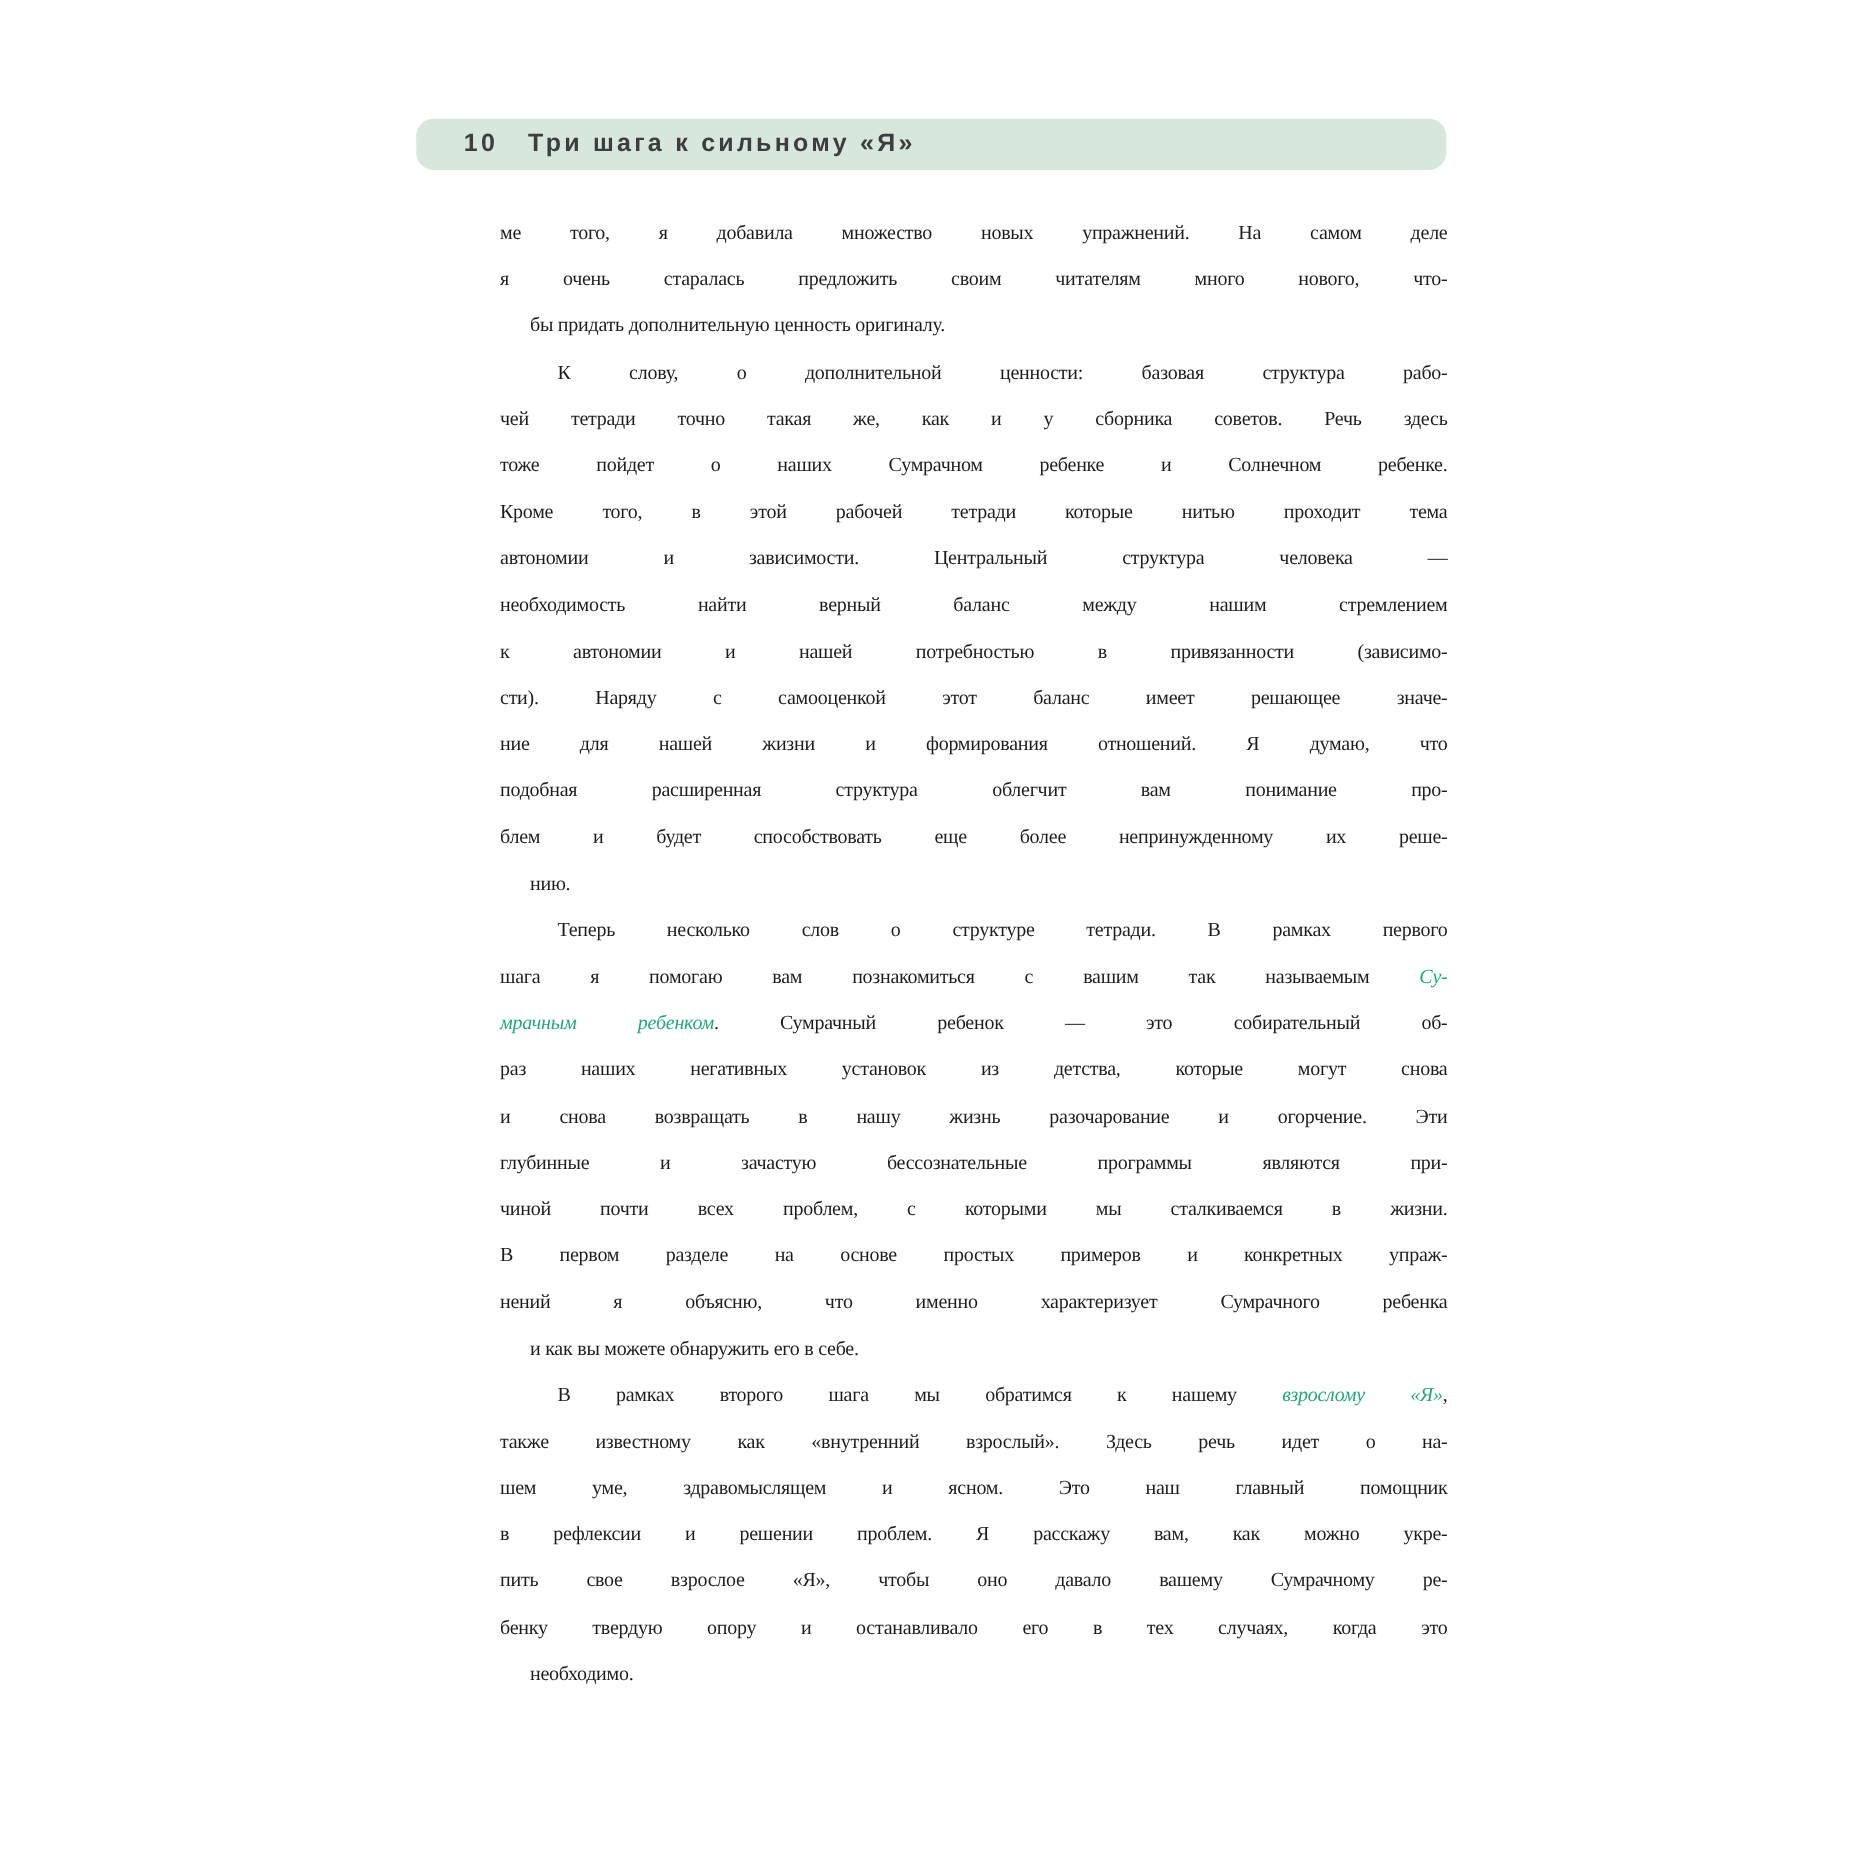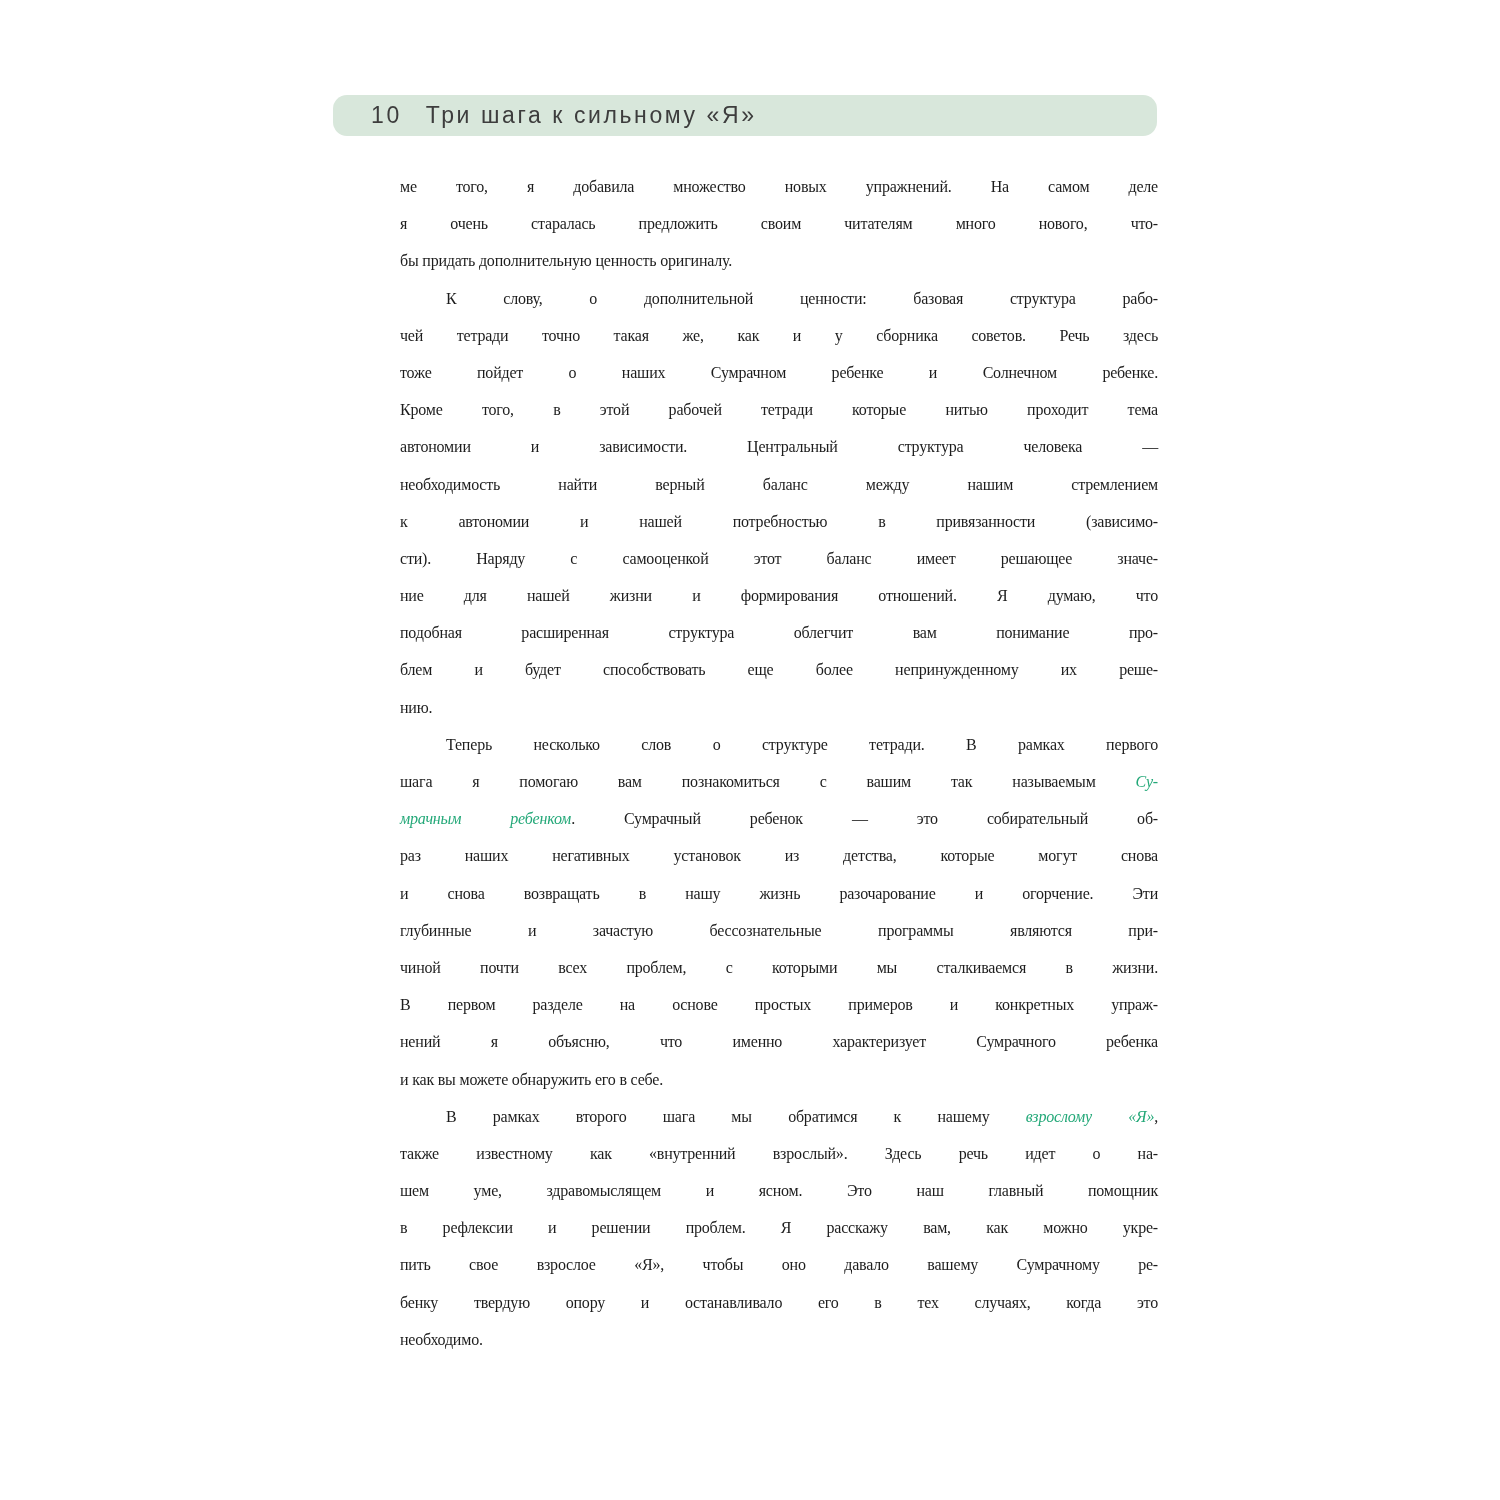--- a/index.html
+++ b/index.html
@@ -16,22 +16,22 @@
     top: 95px;
     width: 824px;
     height: 41px;
     background: var(--bar-color, #d8e7db);
     border-radius: 14px;
     display: flex;
     align-items: center;
     box-sizing: border-box;
     padding-left: 38px;
     font-family: "Liberation Sans", sans-serif;
-    font-size: 23px;
-    font-weight: 400;
+    font-size: 20px;
+    font-weight: 700;
     letter-spacing: 2.6px;
     color: var(--header-text, #3d3d3d);
   }
   .pagenum { margin-right: 24px; }
   .body-text {
     position: absolute;
     left: 400px;
     top: 168px;
     width: 758px;
     font-family: "Liberation Serif", serif;
@@ -39,21 +39,21 @@
     letter-spacing: -0.2px;
     color: #1d1d1d;
   }
   .line {
     height: 37.2px;
     line-height: 37.2px;
     text-align: justify;
     text-align-last: justify;
     overflow: visible;
   }
-  .line.last { text-align-last: left; }
+  .line.last { text-align-last: left; margin-left: 24px; }
   .line.indent { text-indent: 46px; }
   .green {
     color: var(--accent-green, #23a878);
     font-style: italic;
   }
 </style>
 </head>
 <body>
 
 <div class="canvas">

